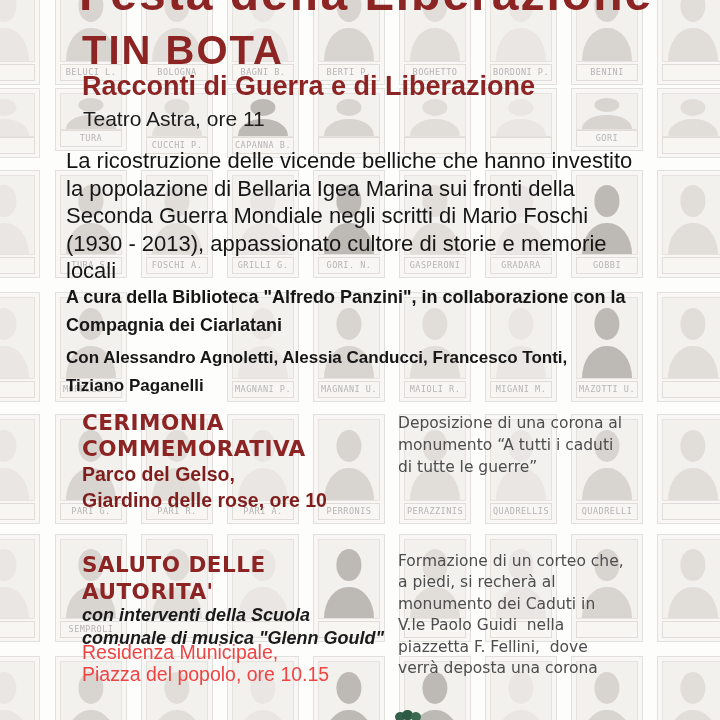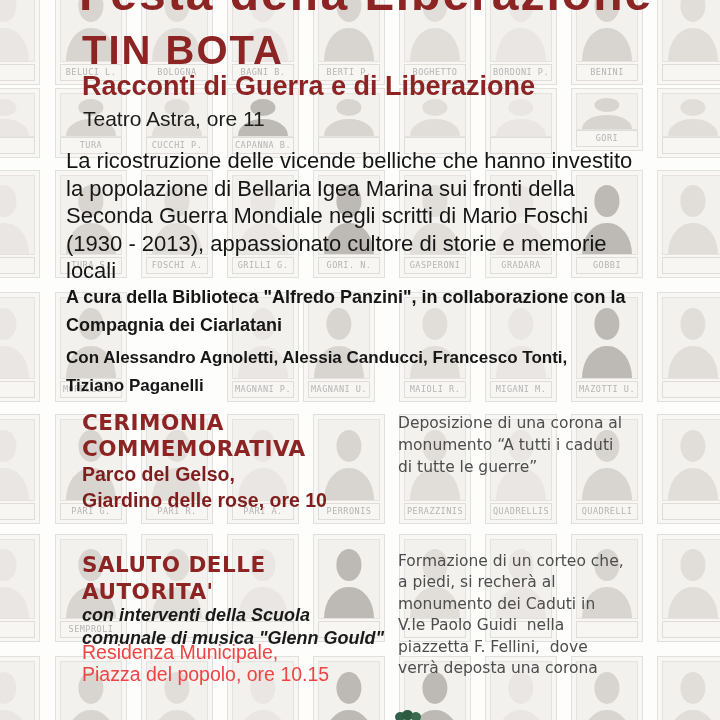--- a/index.html
+++ b/index.html
@@ -141,21 +141,21 @@
         </div>
         <div class="name-strip"></div>
       </div>
       <div class="card s0 short" style="left: -32px; top: 88px; height: 70px;">
         <div class="photo">
           <div class="sil-head"></div>
           <div class="sil-body"></div>
         </div>
         <div class="name-strip"></div>
       </div>
-      <div class="card s2 short" style="left: 55px; top: 88px; height: 70px;">
+      <div class="card s2 short" style="left: 55px; top: 88px; height: 63px;">
         <div class="photo">
           <div class="sil-head"></div>
           <div class="sil-body"></div>
         </div>
         <div class="name-strip">TURA</div>
       </div>
       <div class="card s1 short" style="left: 141px; top: 88px; height: 70px;">
         <div class="photo">
           <div class="sil-head"></div>
           <div class="sil-body"></div>
@@ -281,21 +281,21 @@
         </div>
         <div class="name-strip">MORELLI S.</div>
       </div>
       <div class="card s0" style="left: 227px; top: 292px; height: 110px;">
         <div class="photo">
           <div class="sil-head"></div>
           <div class="sil-body"></div>
         </div>
         <div class="name-strip">MAGNANI P.</div>
       </div>
-      <div class="card s2" style="left: 303px; top: 292px; height: 110px;">
+      <div class="card s2" style="left: 313px; top: 292px; height: 110px;">
         <div class="photo">
           <div class="sil-head"></div>
           <div class="sil-body"></div>
         </div>
         <div class="name-strip">MAGNANI U.</div>
       </div>
       <div class="card s1" style="left: 399px; top: 292px; height: 110px;">
         <div class="photo">
           <div class="sil-head"></div>
           <div class="sil-body"></div>

